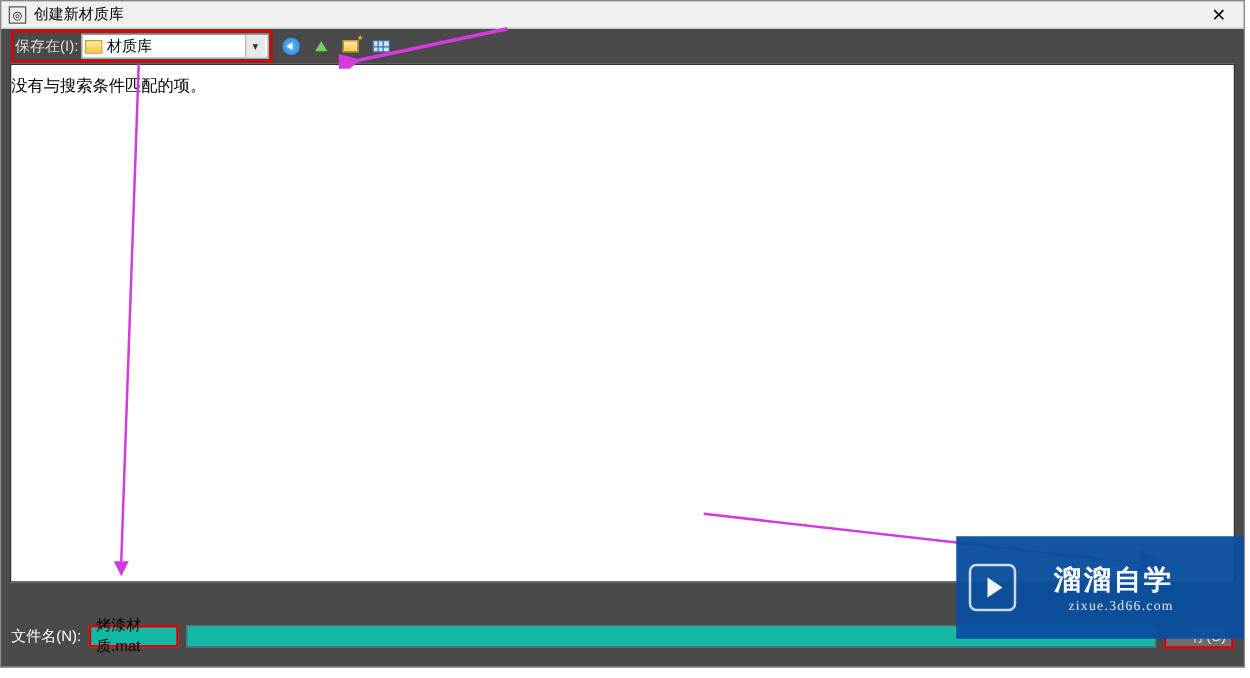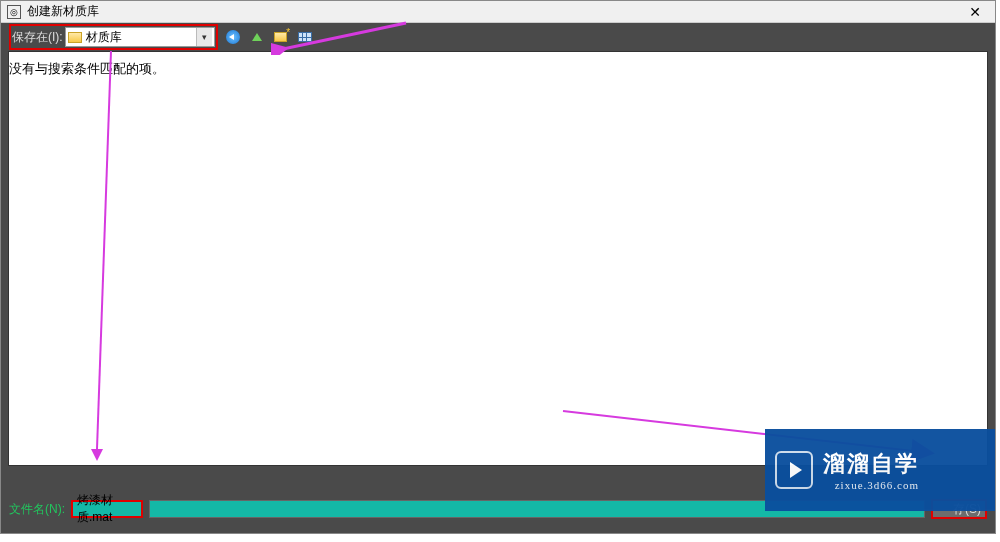--- a/index.html
+++ b/index.html
@@ -21,30 +21,30 @@
     .ic-back::after { content:""; position:absolute; left:3px; top:4px; border-right:5px solid #fff; border-top:3px solid transparent; border-bottom:3px solid transparent; }
     .ic-up { width: 0; height: 0; border-left: 5px solid transparent; border-right: 5px solid transparent; border-bottom: 8px solid #6fd25a; }
     .ic-new { width: 13px; height: 10px; background: linear-gradient(#ffe9a8,#f7c948); border: 1px solid #c9a227; position: relative; }
     .ic-new::after { content:"*"; position:absolute; right:-4px; top:-6px; color:#ffcc33; font-size:10px; }
     .ic-views { width: 14px; height: 10px; background: #3b6ea5; display: grid; grid-template-columns: 1fr 1fr 1fr; gap:1px; padding:1px; }
     .ic-views span { background:#cfe3f7; }
     .listarea { position: absolute; left: 7px; top: 50px; right: 7px; height: 415px; background: #fff; border: 1px solid #333; }
     .listarea .empty { text-align: left; color: #000; font-size: 13px; padding-top: 8px; }
     .bottom { position: absolute; left: 0; right: 0; bottom: 0; padding: 4px 8px 8px 8px; }
     .row { display: flex; align-items: center; margin-bottom: 6px; gap: 6px; }
-    .row .rlbl { width: 56px; color: #22c55e; font-size: 12px; text-align: left; }
+    .row .rlbl { width: 56px; color: #ffffff; font-size: 12px; text-align: left; }
     .row .field { flex: 1; height: 18px; background: #14b8a6; border: 1px solid #666; padding: 0 4px; font-size: 12px; color: #000; display:flex; align-items:center; }
     .row .field.fn { border: 2px solid #e00000; width: 72px; flex: 0 0 72px; }
     .row .btn { width: 56px; height: 20px; background: #6d6d6d; border: 1px solid #888; color: #ddd; font-size: 12px; display: flex; align-items: center; justify-content: flex-end; padding-right: 4px; }
     .row .btn.save-wrap { border: 2px solid #e00000; padding:0; }
     .row .btn.save-wrap .inner { width:100%; height:100%; display:flex; align-items:center; justify-content:flex-end; padding-right:4px; }
     .watermark { position: absolute; right: 0; bottom: 22px; width: 230px; height: 82px; background: #0a4f9e; display: flex; align-items: center; padding: 6px 10px; gap: 10px; opacity: 0.96; }
     .watermark .play { width: 38px; height: 38px; border: 2px solid rgba(255,255,255,0.8); border-radius: 6px; display:flex; align-items:center; justify-content:center; }
     .watermark .play::after { content:""; border-left: 12px solid #fff; border-top: 8px solid transparent; border-bottom: 8px solid transparent; margin-left:3px; }
-    .watermark .wm-text { color:#fff; }
+    .watermark .wm-text { color:#fff;margin-left:20px; }
     .watermark .wm-text .big { font-size: 22px; font-weight: bold; letter-spacing: 2px; }
     .watermark .wm-text .small { font-size: 11px; font-family: Liberation Serif, serif; letter-spacing: 1px; opacity:0.9;text-align:right; }
     svg.arrow { position: absolute; pointer-events: none; }
     .field.long { flex: 1; }
   </style>
 </head>
 <body>
 
 <div class="dialog">
   <div class="titlebar">

